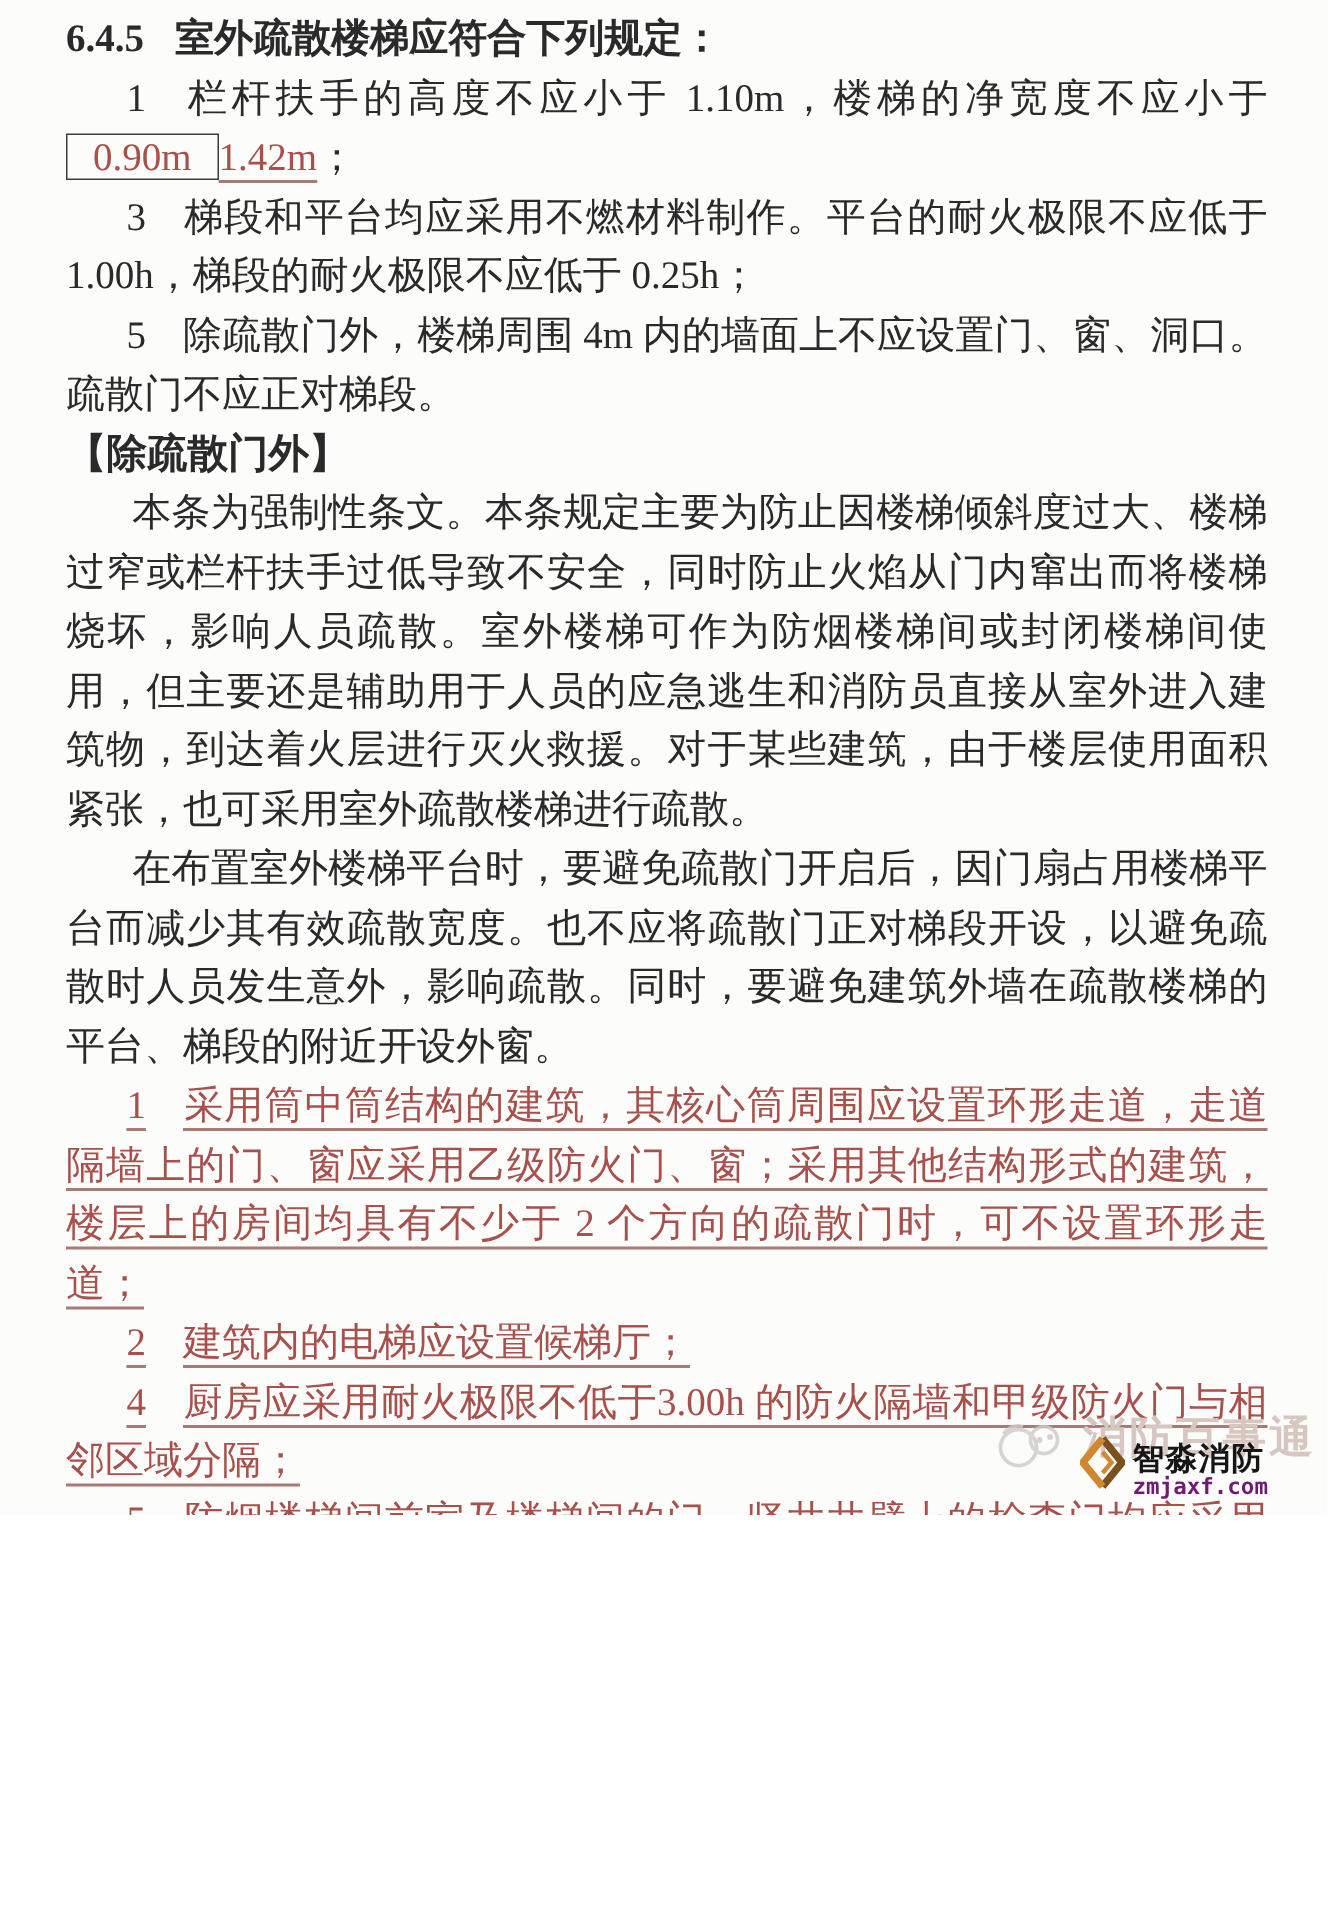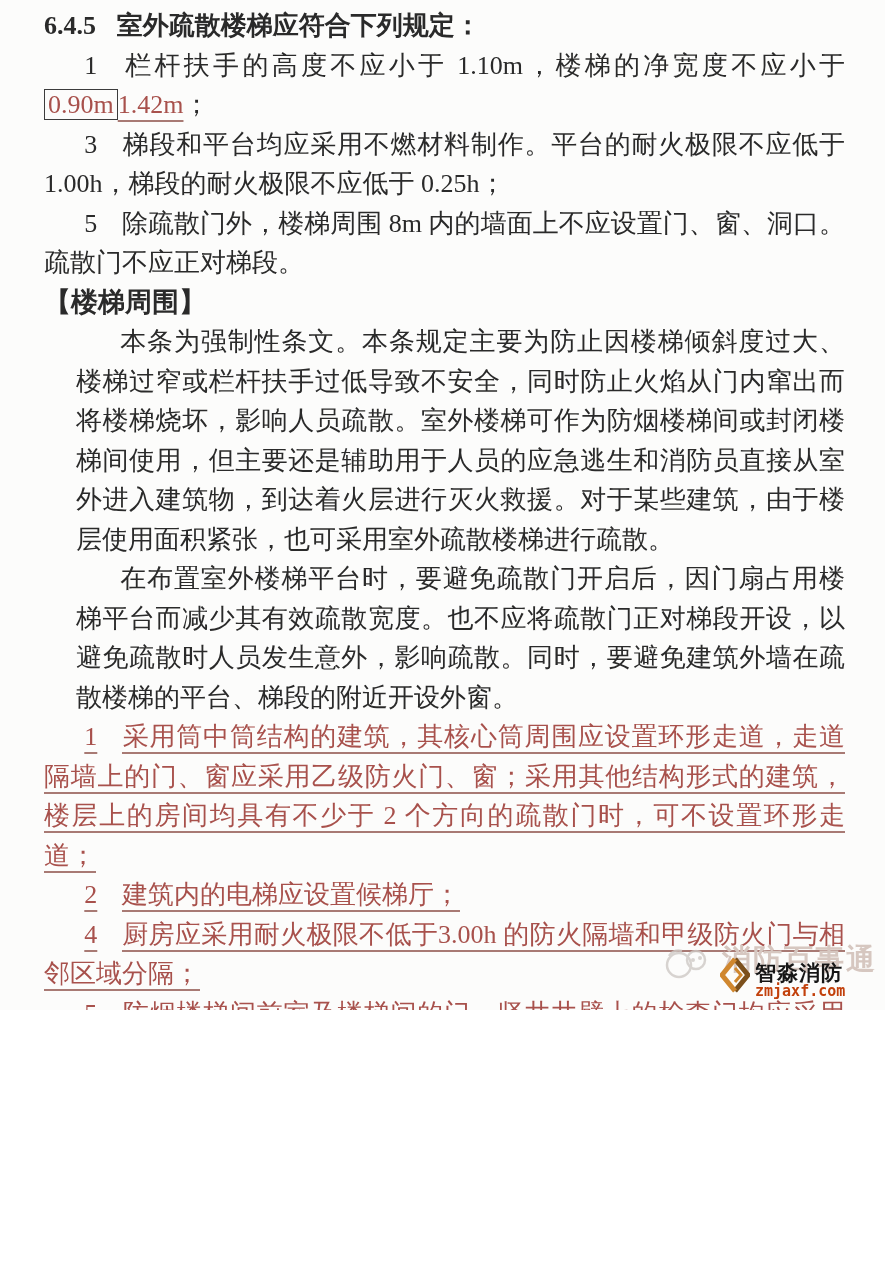--- a/index.html
+++ b/index.html
@@ -23,70 +23,70 @@
     line-height:39.5px;
     padding:6px 40px 0 44px;
     text-align:justify;
     overflow:hidden;
   }
   p{margin:0;}
   .head{font-weight:bold;}
   .cnum{margin-right:0.8em;}
   .item{text-indent:1.55em;}
   .inum{margin-right:0.95em;}
-  .para{text-indent:1.7em;margin-left:32px;}
+  .para{text-indent:1.7em;}
   .expl-head{font-weight:bold;font-size:27px;}
   .red{color:var(--red-body);}
   .ru{
     text-decoration:underline;
     text-decoration-color:var(--red-underline);
     text-decoration-thickness:1.5px;
     text-underline-offset:7px;
   }
   .boxed{
     border:1.5px solid #3c3c3c;
-    padding:0 3px;
+    padding:0 17px;
   }
   
   .watermark{position:absolute;right:6px;bottom:2px;width:215px;height:64px;}
   .mascot{position:absolute;left:0;top:2px;opacity:.8;}
   .wm-site{
     position:absolute;right:2px;top:-4px;
     font-size:29px;font-weight:bold;letter-spacing:2px;
     color:var(--watermark-gray);
     font-family:"Liberation Sans",sans-serif;
     white-space:nowrap;
   }
   .brand{position:absolute;left:56px;top:13px;display:flex;align-items:center;gap:5px;}
   .brand-text{display:flex;flex-direction:column;line-height:1.05;}
   .brand-name{
     font-size:21px;font-weight:bold;color:#161616;
     font-family:"Liberation Sans",sans-serif;letter-spacing:1px;
   }
   .brand-url{
-    font-size:15px;font-weight:bold;color:#c2410c;
+    font-size:15px;font-weight:bold;color:#701a75;
     font-family:"DejaVu Sans Mono",monospace;
   }
 </style>
 </head>
 <body>
 
 <div class="page">
 
   <p class="head"><span class="cnum">6.4.5</span><span>室外疏散楼梯应符合下列规定：</span></p>
 
   <p class="item"><span class="inum">1</span><span>栏杆扶手的高度不应小于 1.10m，楼梯的净宽度不应小于 </span><span class="red boxed">0.90m</span><span class="red ru">1.42m</span><span>；</span></p>
 
 
   <p class="item"><span class="inum">3</span><span>梯段和平台均应采用不燃材料制作。平台的耐火极限不应低于 1.00h，梯段的耐火极限不应低于 0.25h；</span></p>
 
 
-  <p class="item"><span class="inum">5</span><span>除疏散门外，楼梯周围 8m 内的墙面上不应设置门、窗、洞口。疏散门不应正对梯段。</span></p>
+  <p class="item"><span class="inum">5</span><span>除疏散门外，楼梯周围 4m 内的墙面上不应设置门、窗、洞口。疏散门不应正对梯段。</span></p>
 
-  <p class="expl-head">【楼梯周围】</p>
+  <p class="expl-head">【除疏散门外】</p>
   <p class="para">本条为强制性条文。本条规定主要为防止因楼梯倾斜度过大、楼梯过窄或栏杆扶手过低导致不安全，同时防止火焰从门内窜出而将楼梯烧坏，影响人员疏散。室外楼梯可作为防烟楼梯间或封闭楼梯间使用，但主要还是辅助用于人员的应急逃生和消防员直接从室外进入建筑物，到达着火层进行灭火救援。对于某些建筑，由于楼层使用面积紧张，也可采用室外疏散楼梯进行疏散。</p>
   <p class="para">在布置室外楼梯平台时，要避免疏散门开启后，因门扇占用楼梯平台而减少其有效疏散宽度。也不应将疏散门正对梯段开设，以避免疏散时人员发生意外，影响疏散。同时，要避免建筑外墙在疏散楼梯的平台、梯段的附近开设外窗。</p>
 
 
   <p class="item red ru"><span class="inum">1</span><span>采用筒中筒结构的建筑，其核心筒周围应设置环形走道，走道隔墙上的门、窗应采用乙级防火门、窗；采用其他结构形式的建筑，楼层上的房间均具有不少于 2 个方向的疏散门时，可不设置环形走道；</span></p>
 
   <p class="item red ru"><span class="inum">2</span><span>建筑内的电梯应设置候梯厅；</span></p>
 
 
   <p class="item red ru"><span class="inum">4</span><span>厨房应采用耐火极限不低于3.00h 的防火隔墙和甲级防火门与相邻区域分隔；</span></p>

